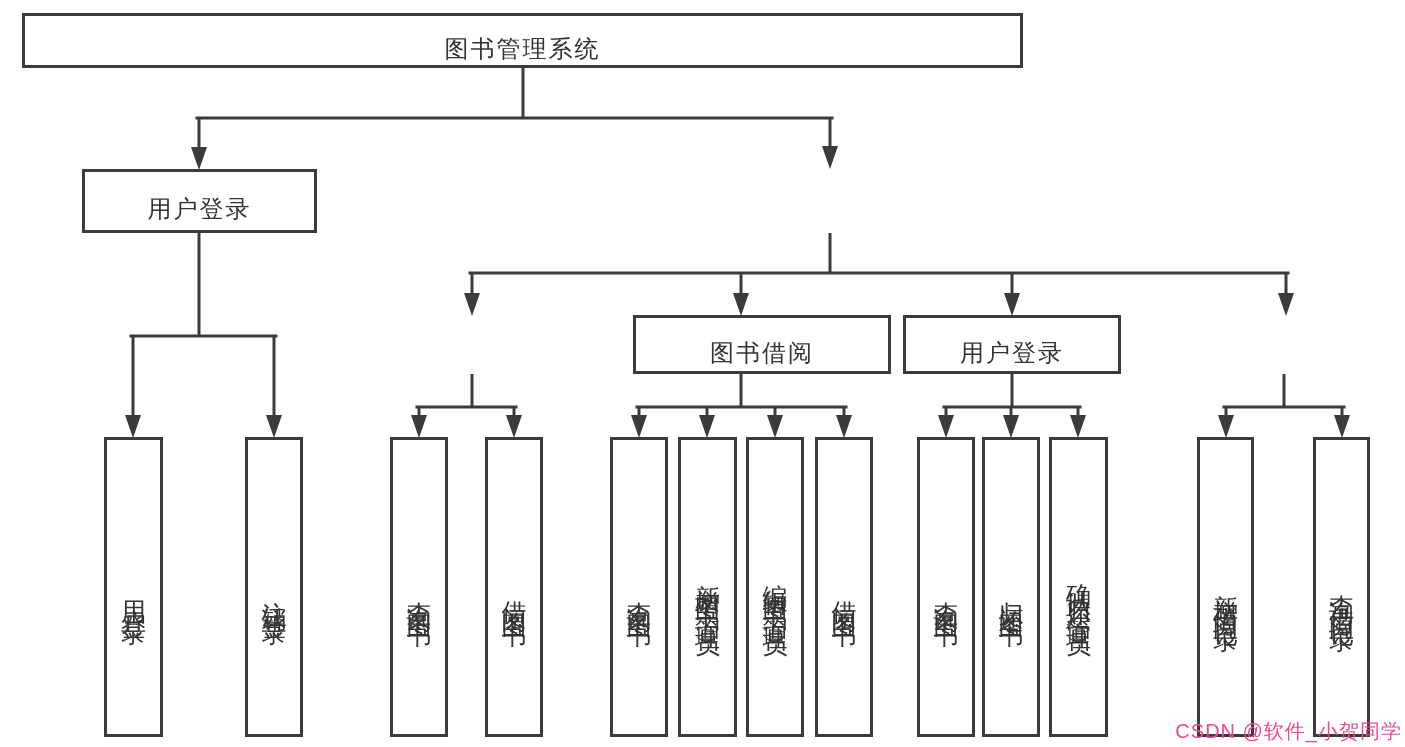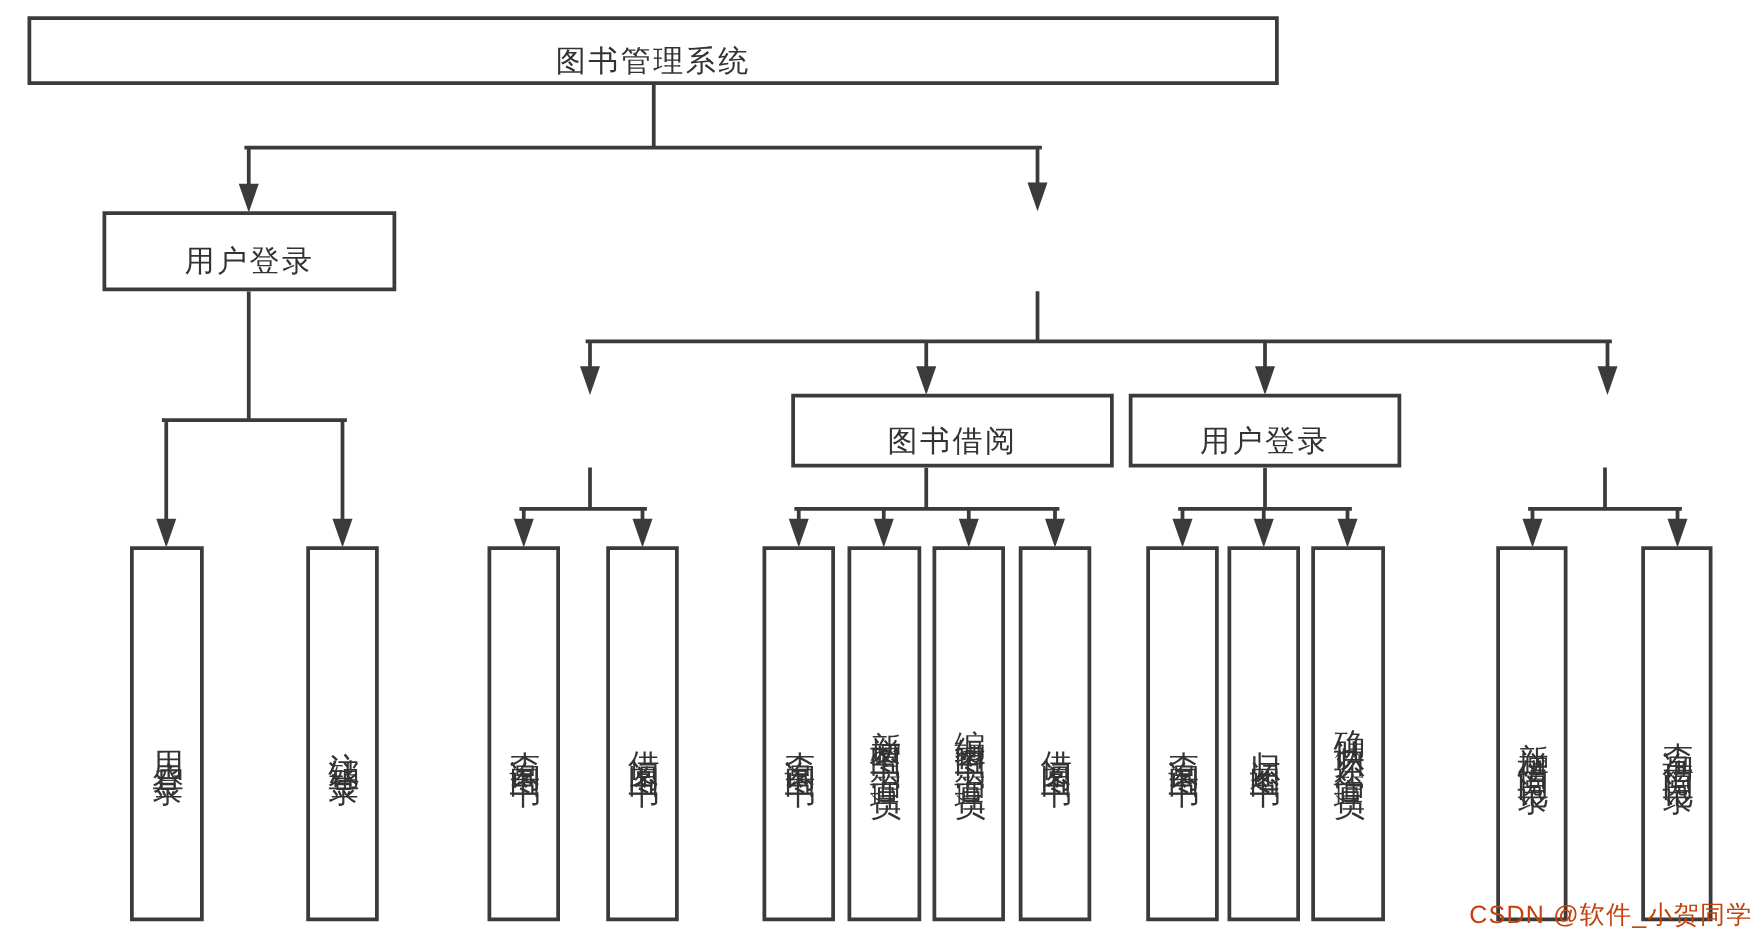--- a/index.html
+++ b/index.html
@@ -32,21 +32,21 @@
     writing-mode:vertical-rl;
     font-size:25px;
     letter-spacing:7px;
     line-height:1;
     white-space:nowrap;
   }
   .watermark{
     position:absolute;
     right:3px;bottom:2px;
     font-size:20px;
-    color:#c2410c;
+    color:#ec4899;
     letter-spacing:1px;
     z-index:5;
     white-space:nowrap;
   }
 </style>
 </head>
 <body>
 
 <div class="stage">
 

